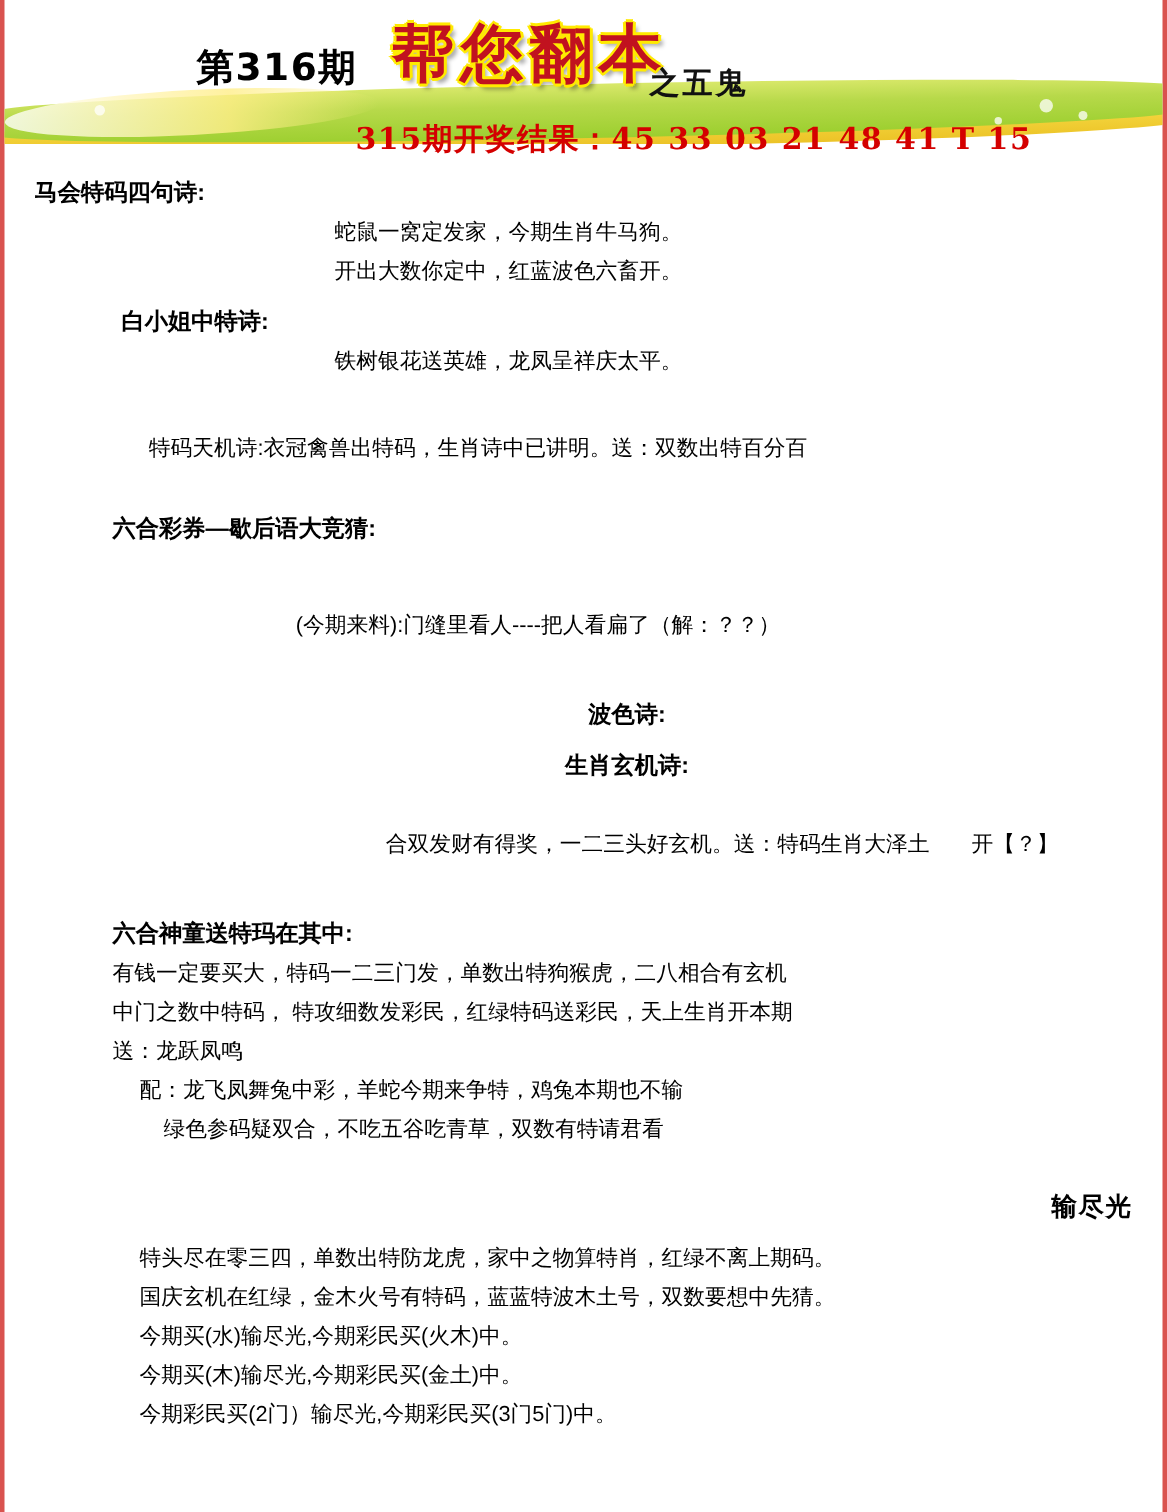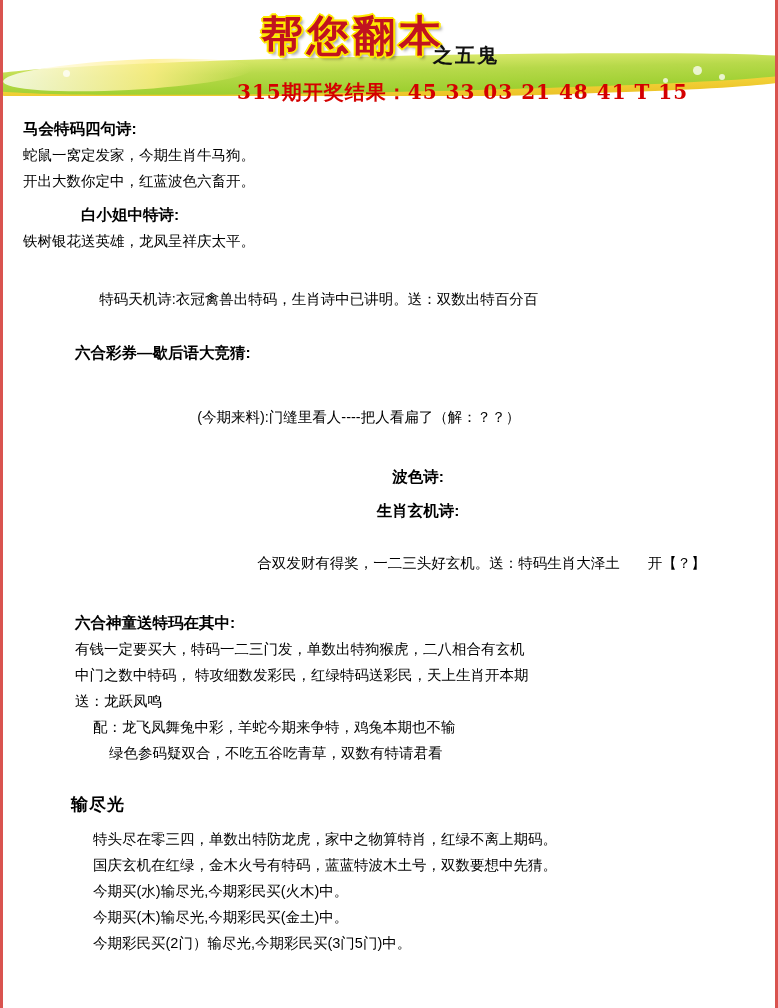--- a/index.html
+++ b/index.html
@@ -132,51 +132,53 @@
     line-height: 26px;
   }
   .sec-title {
     font-weight: bold;
     font-size: 15.5px;
     margin-top: 2px;
   }
   .sec-title.ind1 { }
   .sec-title.ind2 { margin-left: 58px; }
   .line { white-space: pre; }
-  .i-200 { }
+  .i-200 { margin-left: 200px; }
   .i-185 { margin-left: 185px; }
   .i-210 { margin-left: 210px; }
   .i-150 { margin-left: 150px; }
   .i-52  { margin-left: 52px; }
   .i-58  { margin-left: 58px; text-align: center; }
   .i-70  { margin-left: 70px; }
   .i-86  { margin-left: 86px; }
   .big-head {
     font-weight: bold;
     font-size: 17px;
     margin: 14px 0 2px 48px;
     letter-spacing: 1px;
+    text-align: right;
   }
   .spacer-sm { height: 6px; }
   .spacer-md { height: 12px; }
 </style>
 </head>
 <body>
 
 <div class="page">
 
   <div class="header">
     <div class="banner-band2"></div>
     <div class="banner-band"></div>
     <div class="banner-swoosh"></div>
     <div class="dot" style="left:690px; top:66px; width:9px; height:9px;"></div>
     <div class="dot" style="left:716px; top:74px; width:6px; height:6px;"></div>
     <div class="dot" style="left:660px; top:78px; width:5px; height:5px;"></div>
     <div class="dot" style="left:60px; top:70px; width:7px; height:7px;"></div>
 
+    <div class="issue-no">第316期</div>
     <div class="title-main">帮您翻本</div>
     <div class="title-sub">之五鬼</div>
   </div>
 
   <div class="result-line">315期开奖结果：45 33 03 21 48 41 T 15</div>
 
   <div class="content">
 
     <div style="height:14px"></div>
 

